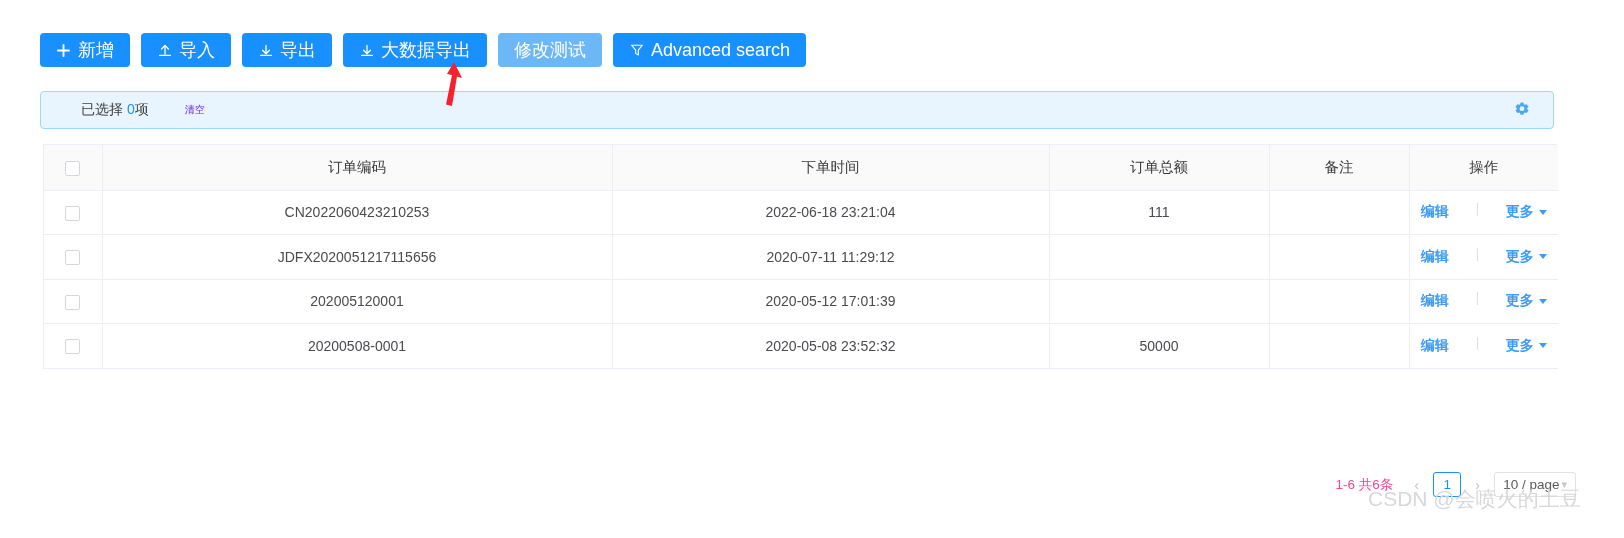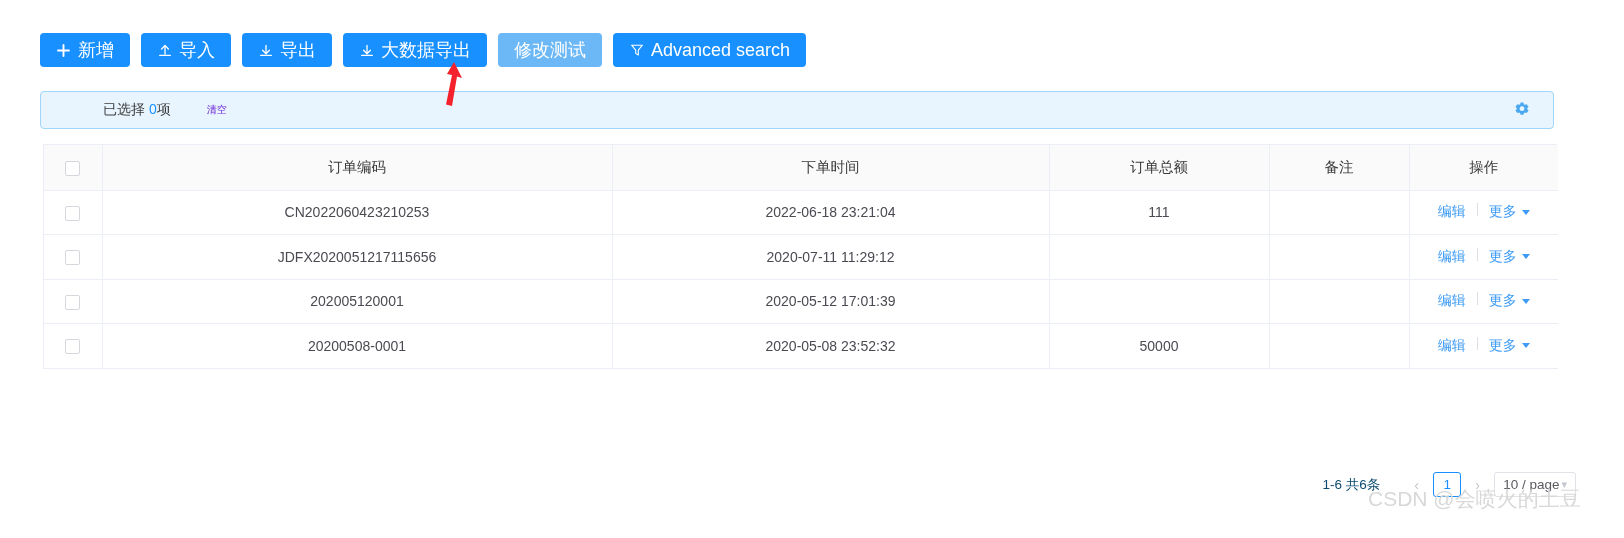--- a/index.html
+++ b/index.html
@@ -41,21 +41,21 @@
   
   .selbar {
     position: absolute; left: 40px; top: 91px;
     width: 1514px; height: 38px;
     background: #e8f5fe;
     border: 1px solid #9fd6fb;
     border-radius: 4px;
     display: flex; align-items: center;
   }
   .selbar .sel-text {
-    margin-left: 62px;
+    margin-left: 40px;
     font-size: 14px;
     color: #3d3d3d;
   }
   .selbar .sel-count { color: #1890ff; }
   .selbar .sel-clear {
     margin-left: 36px;
     font-size: 10px;
     color: #6d28d9;
     cursor: pointer;
   }
@@ -107,22 +107,23 @@
     display: inline-block;
     width: 15px; height: 15px;
     border: 1px solid #d5d7dd;
     border-radius: 2px;
     background: #fff;
     vertical-align: middle;
     cursor: pointer;
   }
   .acts {
     display: inline-flex; align-items: flex-start; justify-content: center;
-    gap: 0;
+    gap: 17px;
     font-size: 14px;
+    font-weight: bold;
   }
   .acts a {
     color: #3d9bf5;
     text-decoration: none;
     cursor: pointer;
   }
   .acts .divider {
     display: inline-block;
     width: 1px; height: 13px;
     background: #dcdfe6;
@@ -141,21 +142,21 @@
     display: inline-block;
   }
 
   
   .pager {
     position: absolute; right: 48px; top: 472px;
     display: flex; align-items: center; gap: 9px;
     font-size: 13.5px;
     color: #5a5a62;
   }
-  .pager .total { color: #0c4a6e; margin-right: 20px; }
+  .pager .total { color: #ec4899; margin-right: 7px; }
   .pager .arrow {
     color: #c3c6cc;
     font-size: 14px;
     width: 15px; text-align: center;
     cursor: pointer;
     user-select: none;
   }
   .pager .pagenum {
     min-width: 28px; height: 25px;
     border: 1px solid #1890ff;

